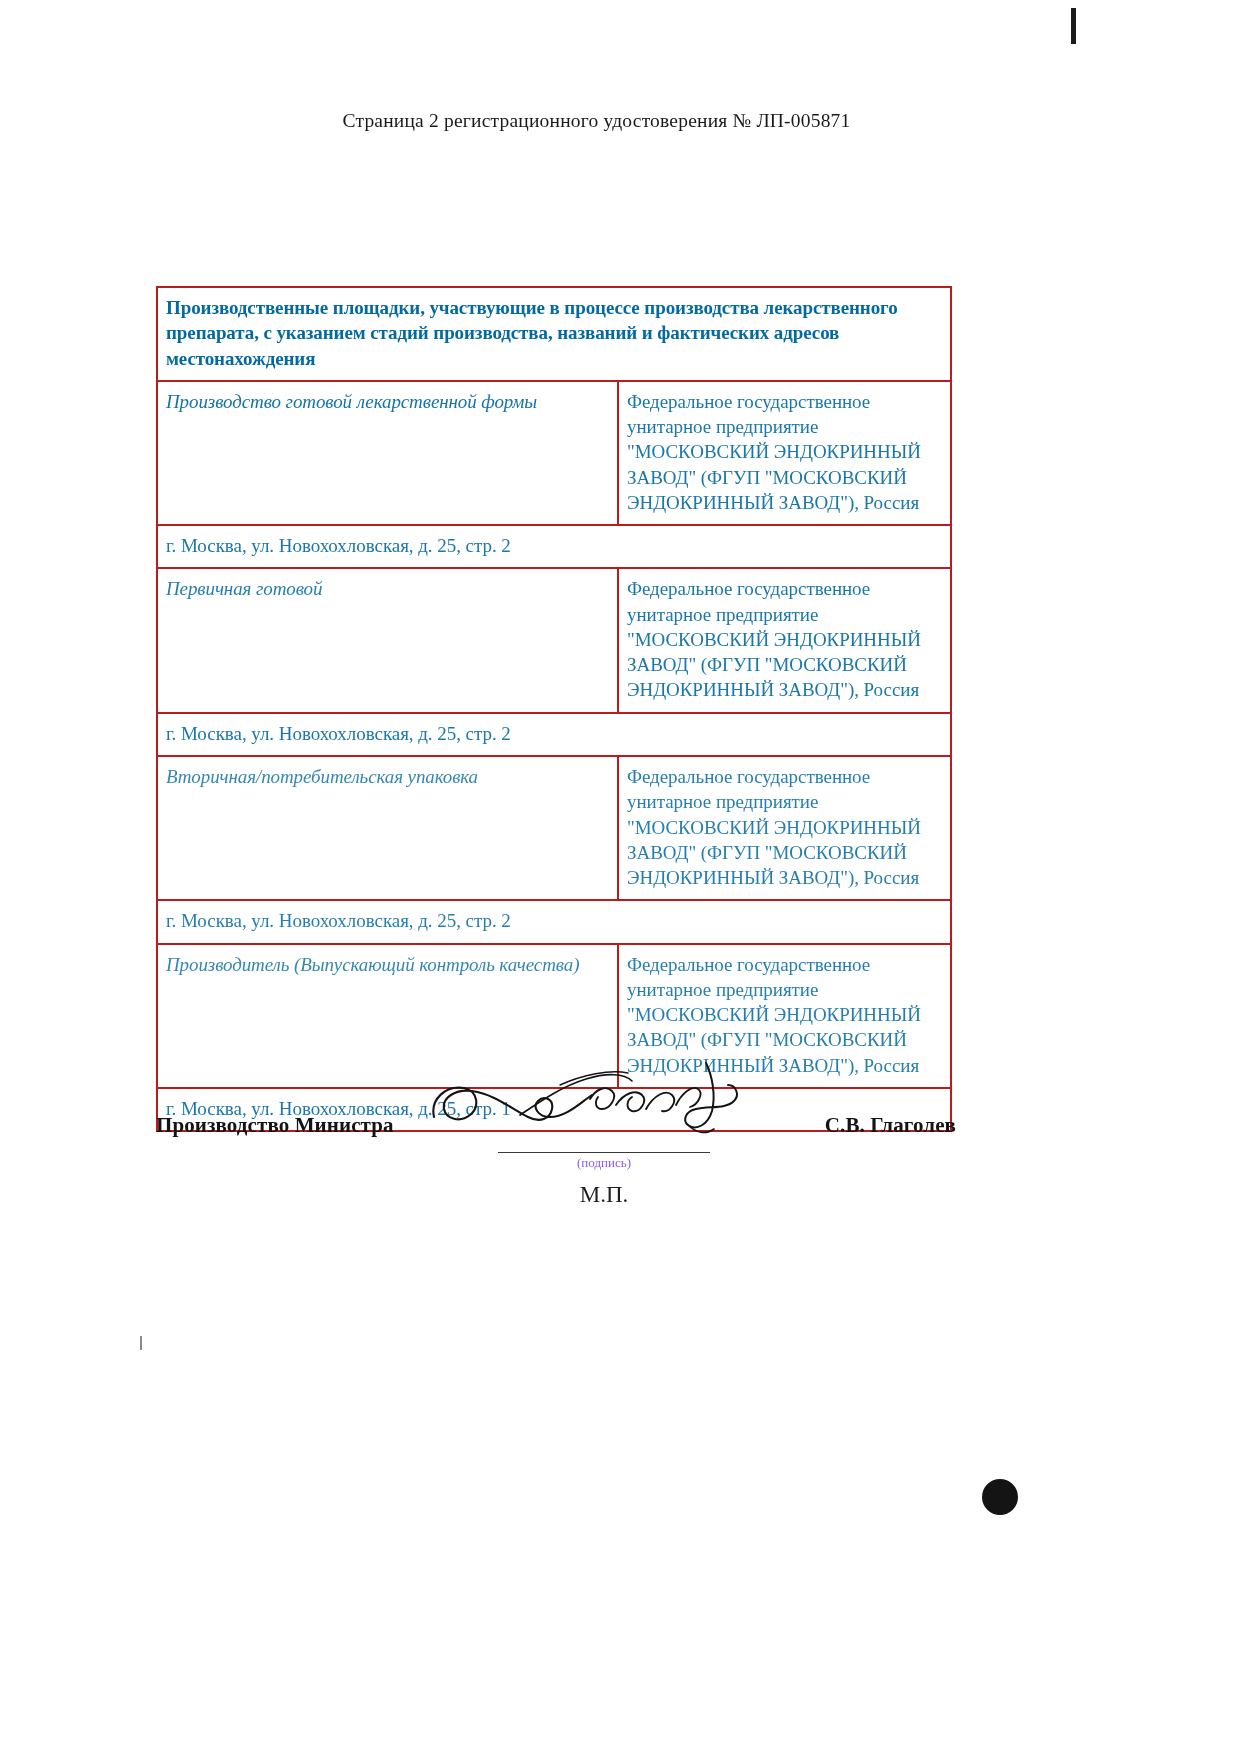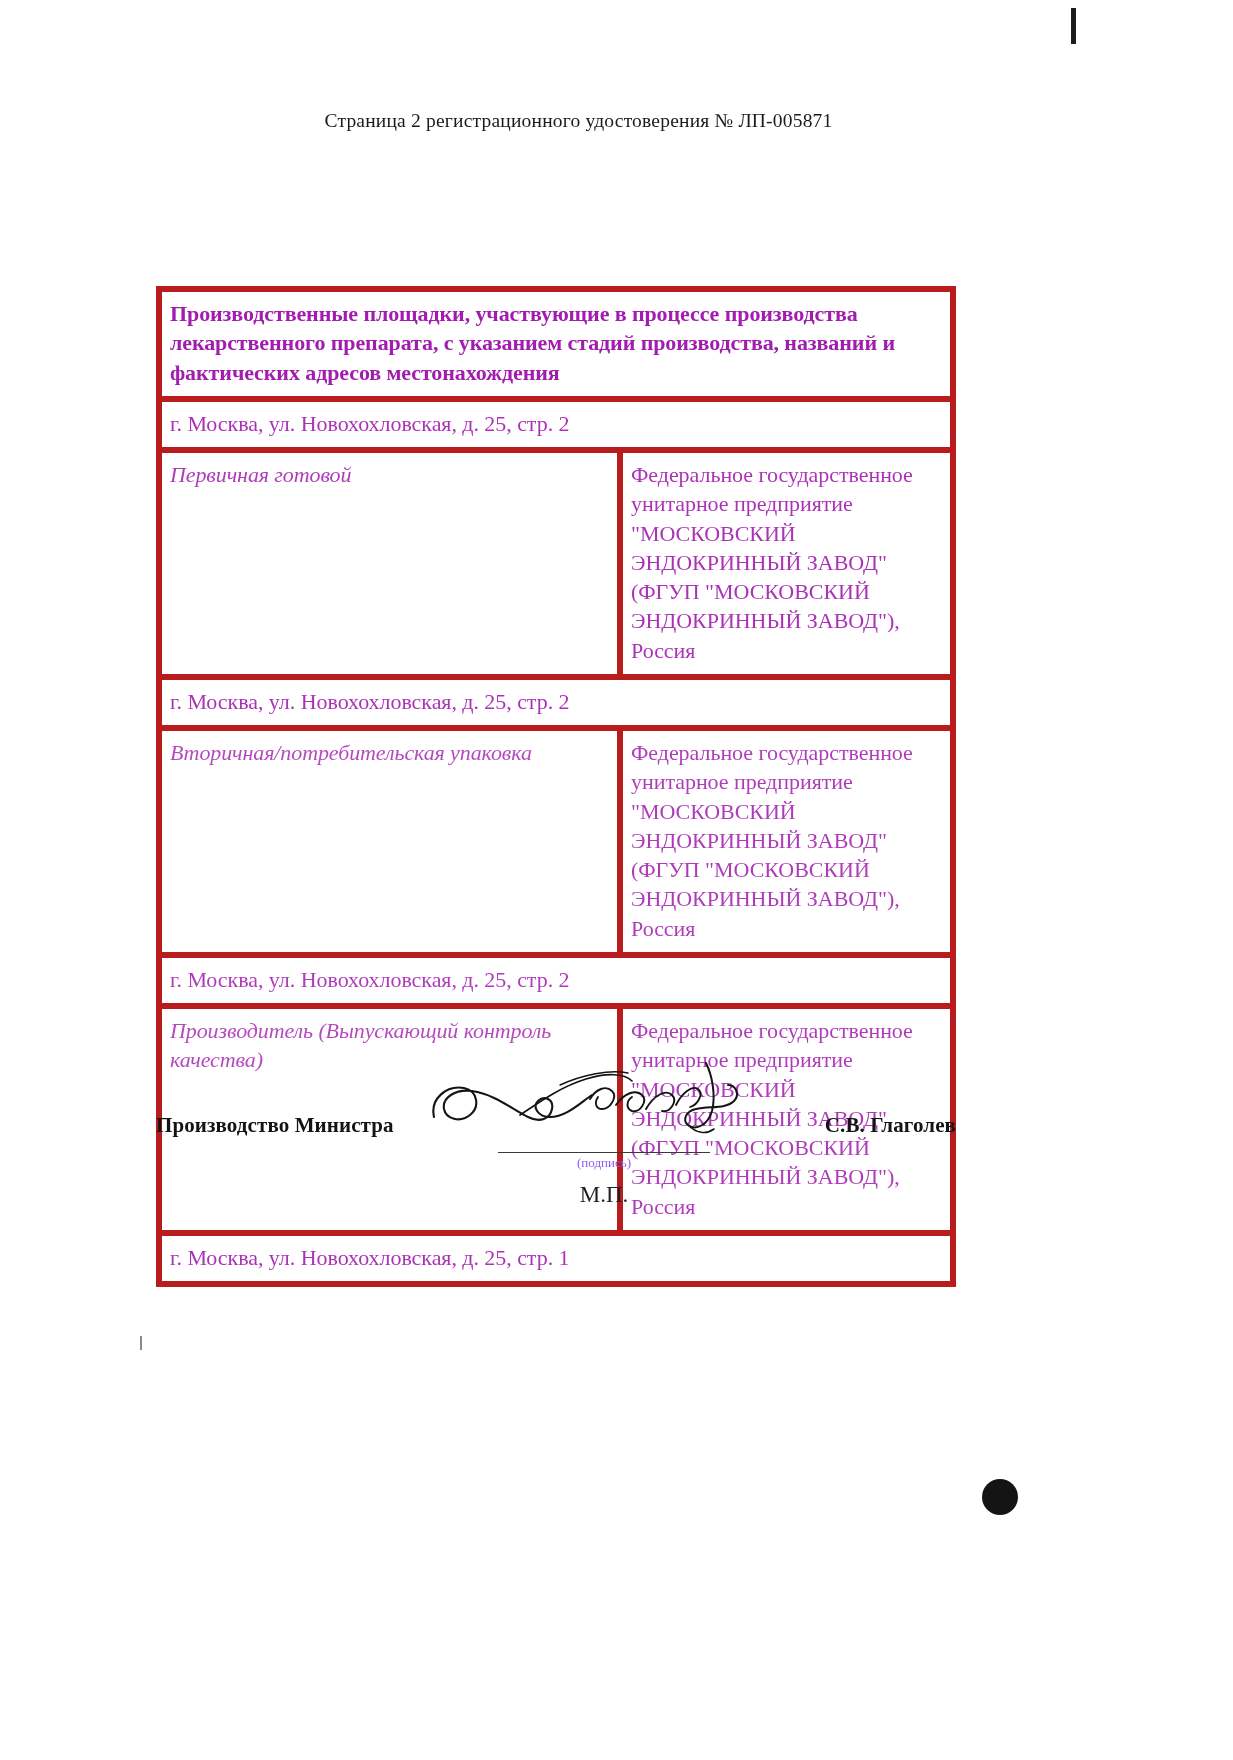--- a/index.html
+++ b/index.html
@@ -49,38 +49,39 @@
   .doc-header {
     position: absolute;
     top: 110px;
     left: 0;
     width: 1157px;
     text-align: center;
     font-size: 19.5px;
     letter-spacing: .2px;
     color: #1a1a1a;
     filter: blur(.22px);
+    padding-left: 18px;
   }
 
   
   .sites-table {
     position: absolute;
     left: 156px;
     top: 286px;
     width: 794px;
     border-collapse: collapse;
     table-layout: fixed;
   }
   .sites-table td {
-    border: 6px solid #b91c1c;
+    border: 2px solid #b91c1c;
     vertical-align: top;
     padding: 7px 8px 9px 8px;
-    font-size: 22px;
+    font-size: 19px;
     line-height: 1.33;
-    color: #a21caf;
+    color: #0369a1;
   }
   .col-left { width: 461px; }
   .col-right { width: 333px; }
 
   .hdr-cell {
     font-weight: bold;
     font-size: 17.5px;
     line-height: 1.42;
     padding: 8px 10px 10px 9px;
     letter-spacing: -.1px;
@@ -181,20 +182,24 @@
   <table class="sites-table">
     <colgroup>
       <col class="col-left">
       <col class="col-right">
     </colgroup>
     <tbody>
       <tr>
         <td class="hdr-cell" colspan="2">Производственные площадки, участвующие в процессе производства лекарственного препарата, с указанием стадий производства, названий и фактических адресов местонахождения</td>
       </tr>
 
+      <tr>
+        <td class="stage-cell fade-a">Производство готовой лекарственной формы</td>
+        <td class="org-cell fade-d">Федеральное государственное унитарное предприятие "МОСКОВСКИЙ ЭНДОКРИННЫЙ ЗАВОД" (ФГУП "МОСКОВСКИЙ ЭНДОКРИННЫЙ ЗАВОД"), Россия</td>
+      </tr>
       <tr>
         <td class="addr-cell fade-d" colspan="2">г. Москва,  ул. Новохохловская, д. 25, стр. 2</td>
       </tr>
 
       <tr>
         <td class="stage-cell fade-b">Первичная готовой</td>
         <td class="org-cell fade-d">Федеральное государственное унитарное предприятие "МОСКОВСКИЙ ЭНДОКРИННЫЙ ЗАВОД" (ФГУП "МОСКОВСКИЙ ЭНДОКРИННЫЙ ЗАВОД"), Россия</td>
       </tr>
       <tr>
         <td class="addr-cell fade-d" colspan="2">г. Москва,  ул. Новохохловская, д. 25, стр. 2</td>

